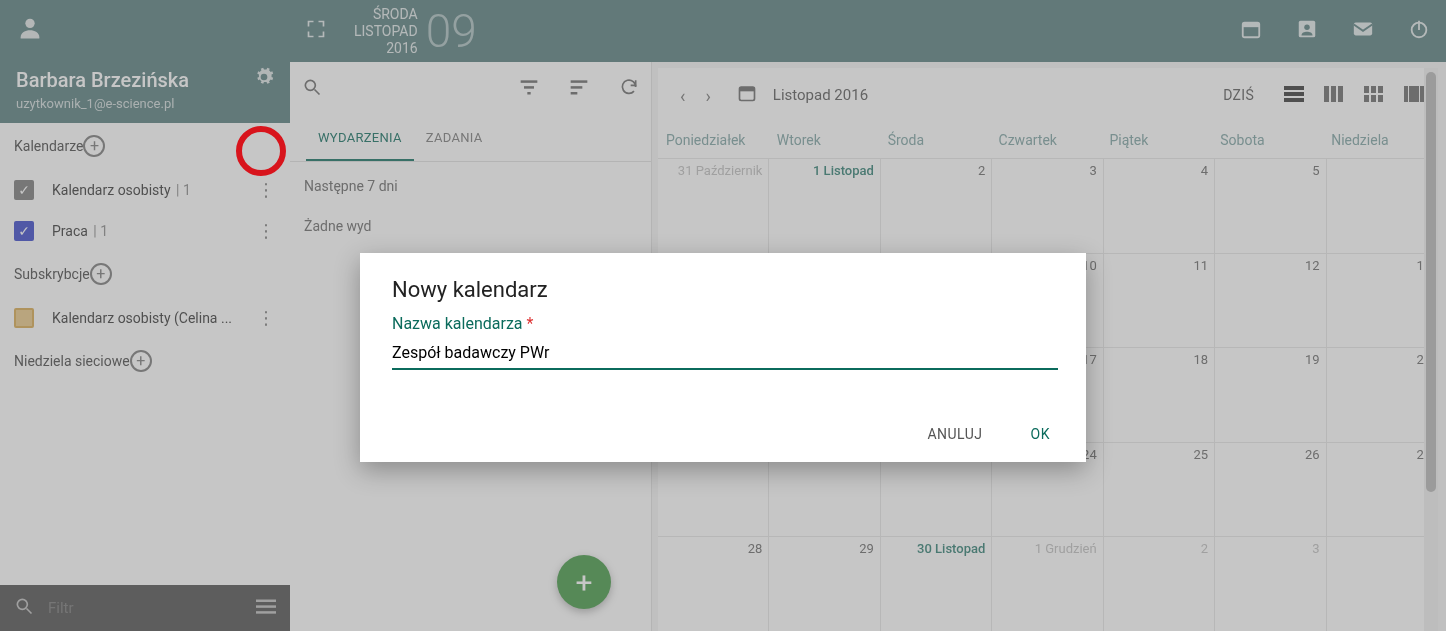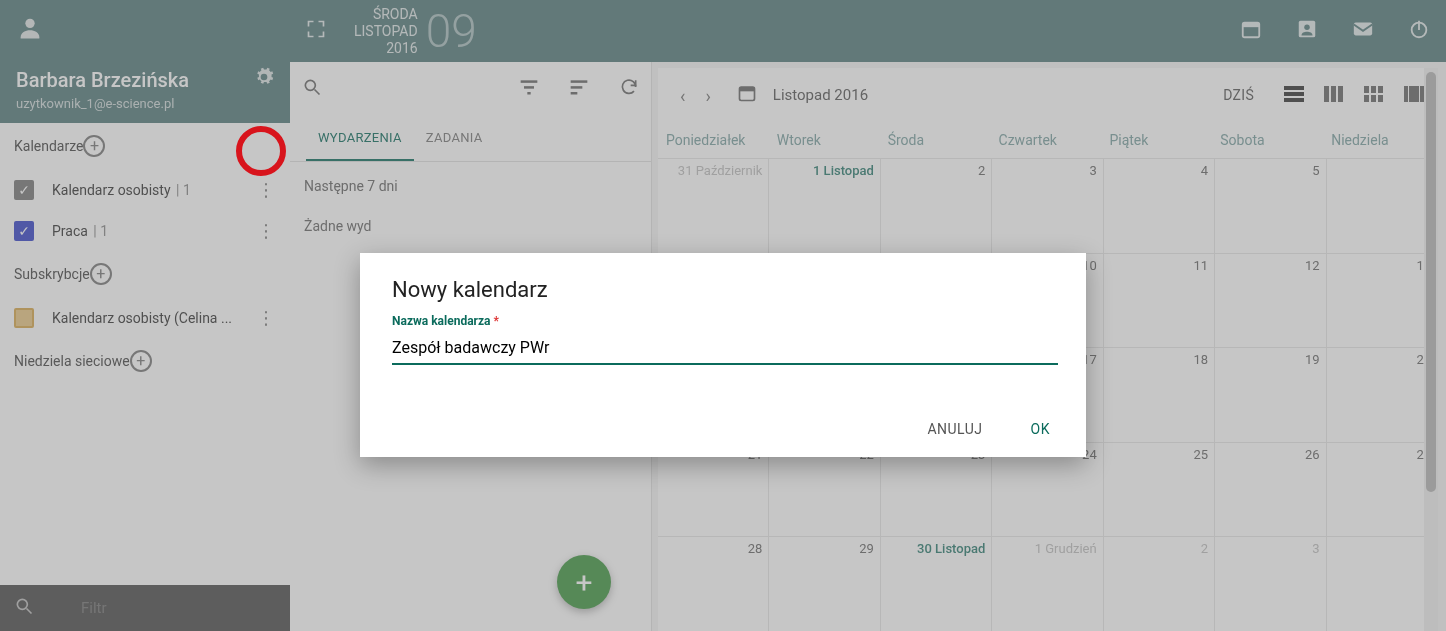--- a/index.html
+++ b/index.html
@@ -18,21 +18,21 @@
   .cal-item { display: flex; align-items: center; padding: 10px 14px; font-size: 14px; color: #333; }
   .cal-check { width: 20px; height: 20px; border-radius: 2px; margin-right: 18px; display: flex; align-items: center; justify-content: center; font-size: 14px; color: #fff; }
   .cal-check.grey { background: #777; }
   .cal-check.blue { background: #3443c9; }
   .cal-square { width: 20px; height: 20px; border: 2px solid #d8a74a; background: #e8c784; border-radius: 2px; margin-right: 18px; }
   .cal-name { flex: 1; white-space: nowrap; overflow: hidden; text-overflow: ellipsis; }
   .cal-count { color: #888; margin-left: 2px; }
   .dots { width: 20px; color: #777; font-size: 18px; text-align: center; }
   .highlight-ring { position: absolute; left: 236px; top: 126px; width: 50px; height: 50px; border: 6px solid #d8141c; border-radius: 50%; z-index: 50; pointer-events: none; }
   .sb-spacer { flex: 1; }
-  .sb-filter { background: #4b4b4b; height: 46px; display: flex; align-items: center; padding: 0 14px; color: #bdbdbd; gap: 33px; }
+  .sb-filter { background: #4b4b4b; height: 46px; display: flex; align-items: center; padding: 0 14px; color: #bdbdbd; }
   .sb-filter .search-ic { font-size: 20px; margin-right: 14px; }
   .sb-filter input { flex: 1; background: transparent; border: none; outline: none; color: #ddd; font-size: 15px; }
   .sb-filter .menu-ic { font-size: 20px; }
   
   .main { flex: 1; display: flex; flex-direction: column; }
   .topbar { height: 62px; background: #537a7b; display: flex; align-items: center; color: #e0e8e8; padding: 0 16px; }
   .topbar .fs-ic { font-size: 20px; margin-right: 28px; }
   .topbar .date-block { display: flex; align-items: center; }
   .topbar .date-text { text-align: right; font-size: 14px; line-height: 17px; margin-right: 8px; }
   .topbar .big-day { font-size: 46px; font-weight: 300; color: #aabfbf; }
@@ -67,21 +67,21 @@
   .daycell { border-right: 1px solid #e6e6e6; position: relative; padding: 4px 6px; font-size: 13px; color: #666; text-align: right; }
   .daycell.other { color: #bdbdbd; }
   .daycell.today { color: #2a7b6e; font-weight: 500; }
   .evchip { position: absolute; left: 2px; right: 2px; top: 24px; background: #d9d9d9; color: #333; font-size: 12px; padding: 4px 6px; font-weight: 600; text-align: left; border-radius: 2px; }
   .vscroll { position: absolute; right: 0; top: 0; bottom: 0; width: 14px; background: #efefef; }
   .vscroll .thumb { position: absolute; left: 2px; right: 2px; top: 4px; height: 420px; background: #b5b5b5; border-radius: 6px; }
   
   .overlay { position: absolute; inset: 0; background: rgba(120,120,120,.42); z-index: 30; }
   .dialog { position: absolute; left: 360px; top: 220px; width: 726px; background: #fff; z-index: 40; box-shadow: 0 8px 24px rgba(0,0,0,.3); padding: 24px 28px 20px 32px; margin-top: 33px; }
   .dialog h2 { font-size: 22px; font-weight: 400; color: #222; margin-bottom: 12px; }
-  .dialog .field-label { font-size: 12px; color: #0b6b5c; font-weight: bold; }
+  .dialog .field-label { font-size: 16px; color: #0b6b5c; }
   .dialog .field-label .req { color: #d33; }
   .dialog input.tf { width: 100%; border: none; border-bottom: 2px solid #0b6b5c; font-size: 16px; padding: 6px 0; outline: none; margin-top: 4px; }
   .dialog .actions { display: flex; justify-content: flex-end; margin-top: 56px; font-size: 14px; letter-spacing: .5px; }
   .dialog .btn-cancel { color: #555; margin-right: 48px; }
   .dialog .btn-ok { color: #0b6b5c; margin-right: 8px; }
   svg.view { width: 20px; height: 16px; }
 </style>
 </head>
 <body>
 

